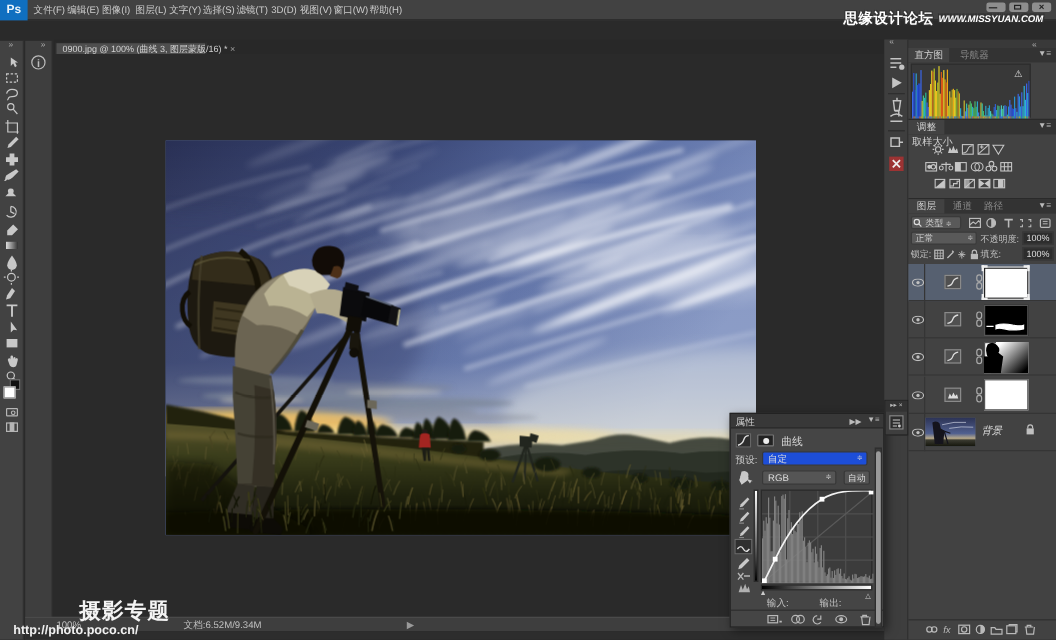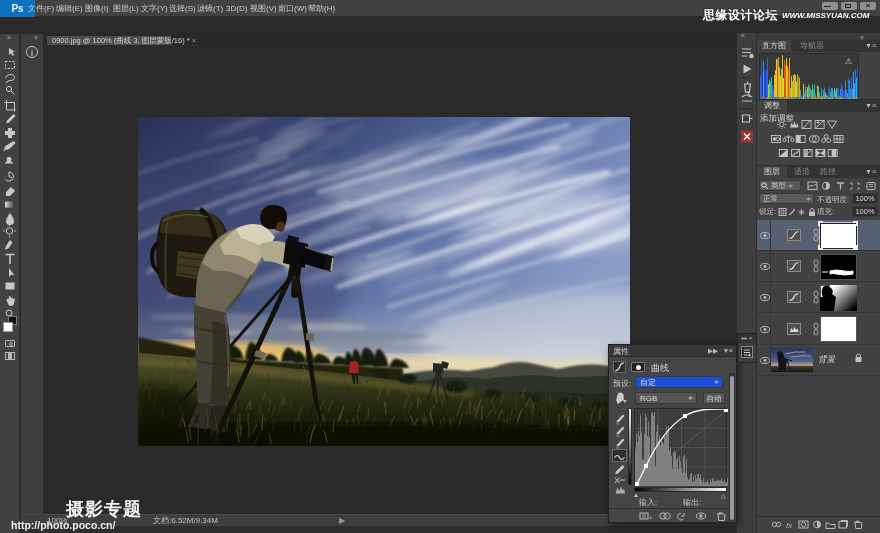--- a/index.html
+++ b/index.html
@@ -5,21 +5,21 @@
   html,body{margin:0;padding:0;width:880px;height:533px;overflow:hidden;background:#2a2a2a;
     font-family:"Liberation Sans",sans-serif;}
   *{box-sizing:border-box;}
   .abs{position:absolute;}
 </style>
 </head>
 <body>
 <div class="abs" style="left:0;top:0;width:880px;height:533px;background:#2a2a2a;">
 
 <div class="abs" style="left:0;top:0;width:880px;height:17px;background:#424242;border-bottom:1px solid #292929;">
-  <div class="abs" style="left:0;top:0;width:35px;height:17px;background:#0f6fc0;color:#eaf4fb;font-size:10px;font-weight:bold;text-align:center;line-height:17px;">Ps</div>
+  <div class="abs" style="left:0;top:0;width:23px;height:17px;background:#0f6fc0;color:#eaf4fb;font-size:10px;font-weight:bold;text-align:center;line-height:17px;">Ps</div>
 <div class="abs" style="left:28px;top:0;height:17px;line-height:18px;font-size:8px;color:#cccccc;">文件(F)</div>
       <div class="abs" style="left:56px;top:0;height:17px;line-height:18px;font-size:8px;color:#cccccc;">编辑(E)</div>
       <div class="abs" style="left:85px;top:0;height:17px;line-height:18px;font-size:8px;color:#cccccc;">图像(I)</div>
       <div class="abs" style="left:113px;top:0;height:17px;line-height:18px;font-size:8px;color:#cccccc;">图层(L)</div>
       <div class="abs" style="left:141px;top:0;height:17px;line-height:18px;font-size:8px;color:#cccccc;">文字(Y)</div>
       <div class="abs" style="left:169px;top:0;height:17px;line-height:18px;font-size:8px;color:#cccccc;">选择(S)</div>
       <div class="abs" style="left:197px;top:0;height:17px;line-height:18px;font-size:8px;color:#cccccc;">滤镜(T)</div>
       <div class="abs" style="left:226px;top:0;height:17px;line-height:18px;font-size:8px;color:#cccccc;">3D(D)</div>
       <div class="abs" style="left:250px;top:0;height:17px;line-height:18px;font-size:8px;color:#cccccc;">视图(V)</div>
       <div class="abs" style="left:278px;top:0;height:17px;line-height:18px;font-size:8px;color:#cccccc;">窗口(W)</div>
@@ -987,21 +987,21 @@
           <rect x="97" y="42" width="1" height="2" fill="#c86030" opacity="0.8"></rect>
         </svg>
       </div>
   <div class="abs" style="left:88px;top:17px;color:#cfcfcf;font-size:8px;">⚠</div>
 </div>
 
 <div class="abs" style="left:757px;top:99px;width:123px;height:66px;background:#424242;border-top:1px solid #2a2a2a;">
   <div class="abs" style="left:0;top:0;width:123px;height:12px;background:#333333;"></div>
   <div class="abs" style="left:0px;top:0;width:30px;height:12px;background:#424242;color:#d0d0d0;font-size:8px;line-height:12px;text-align:center;">调整</div>
   <div class="abs" style="left:108px;top:2px;color:#bbb;font-size:7px;">▼≡</div>
-  <div class="abs" style="left:3px;top:13px;color:#cfcfcf;font-size:8.5px;">添加调整</div>
+  <div class="abs" style="left:3px;top:13px;color:#cfcfcf;font-size:8.5px;">取样大小</div>
   <div class="abs" id="adjicons" style="left:0;top:0;width:123px;height:64px;">
         <svg width="123" height="64" style="position:absolute;left:0;top:0;" stroke-width="0.9">
           <circle cx="24.8" cy="24.5" r="2.2" fill="none" stroke="#c6c6c6"></circle>
           <g stroke="#c6c6c6">
             <line x1="28.0" y1="24.5" x2="29.4" y2="24.5"></line>
             <line x1="27.062741699796952" y1="26.76274169979695" x2="28.05269119345812" y2="27.75269119345812"></line>
             <line x1="24.8" y1="27.7" x2="24.8" y2="29.1"></line>
             <line x1="22.53725830020305" y1="26.76274169979695" x2="21.54730880654188" y2="27.75269119345812"></line>
             <line x1="21.6" y1="24.5" x2="20.200000000000003" y2="24.5"></line>
             <line x1="22.53725830020305" y1="22.23725830020305" x2="21.54730880654188" y2="21.24730880654188"></line>

